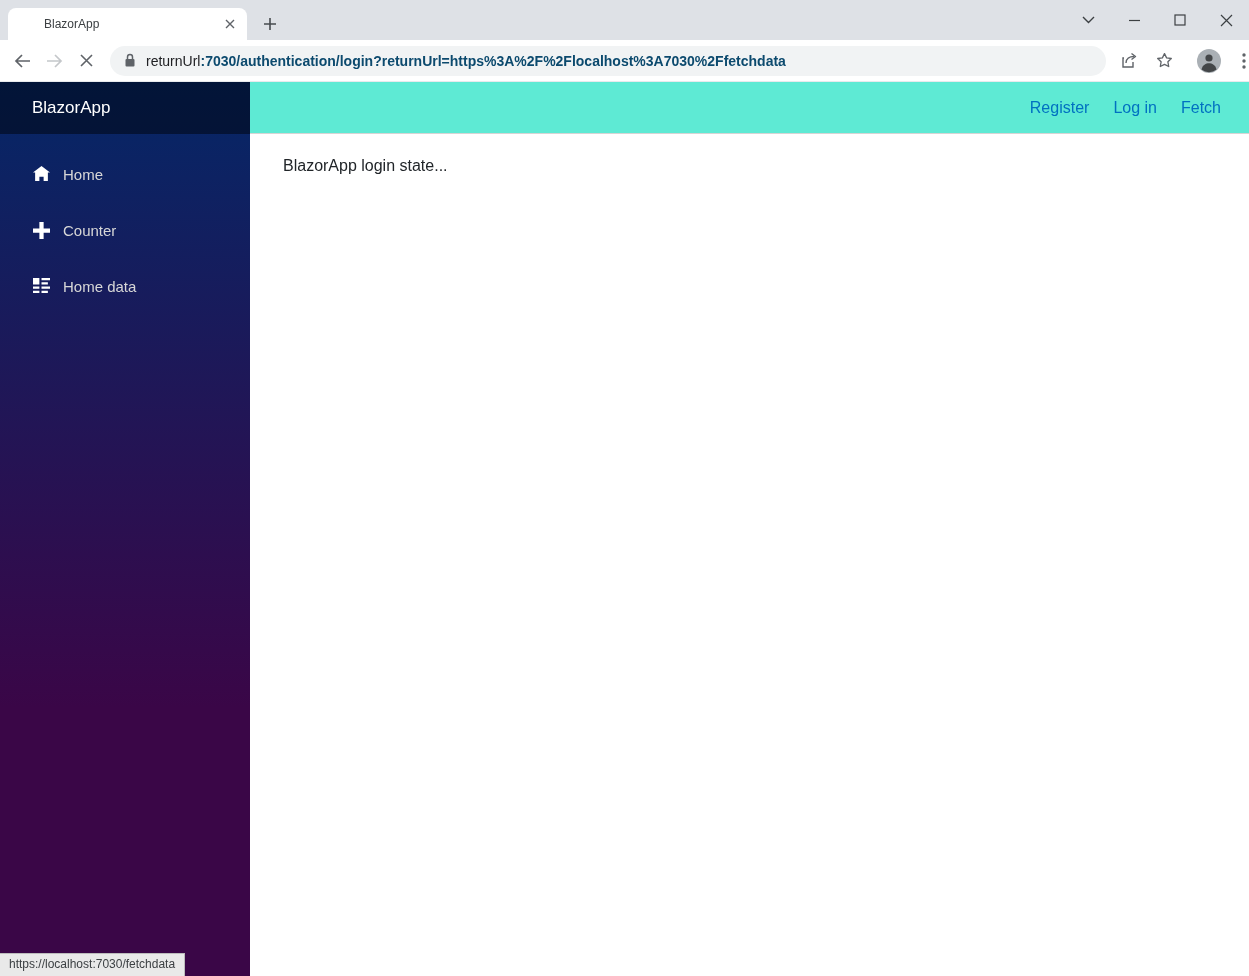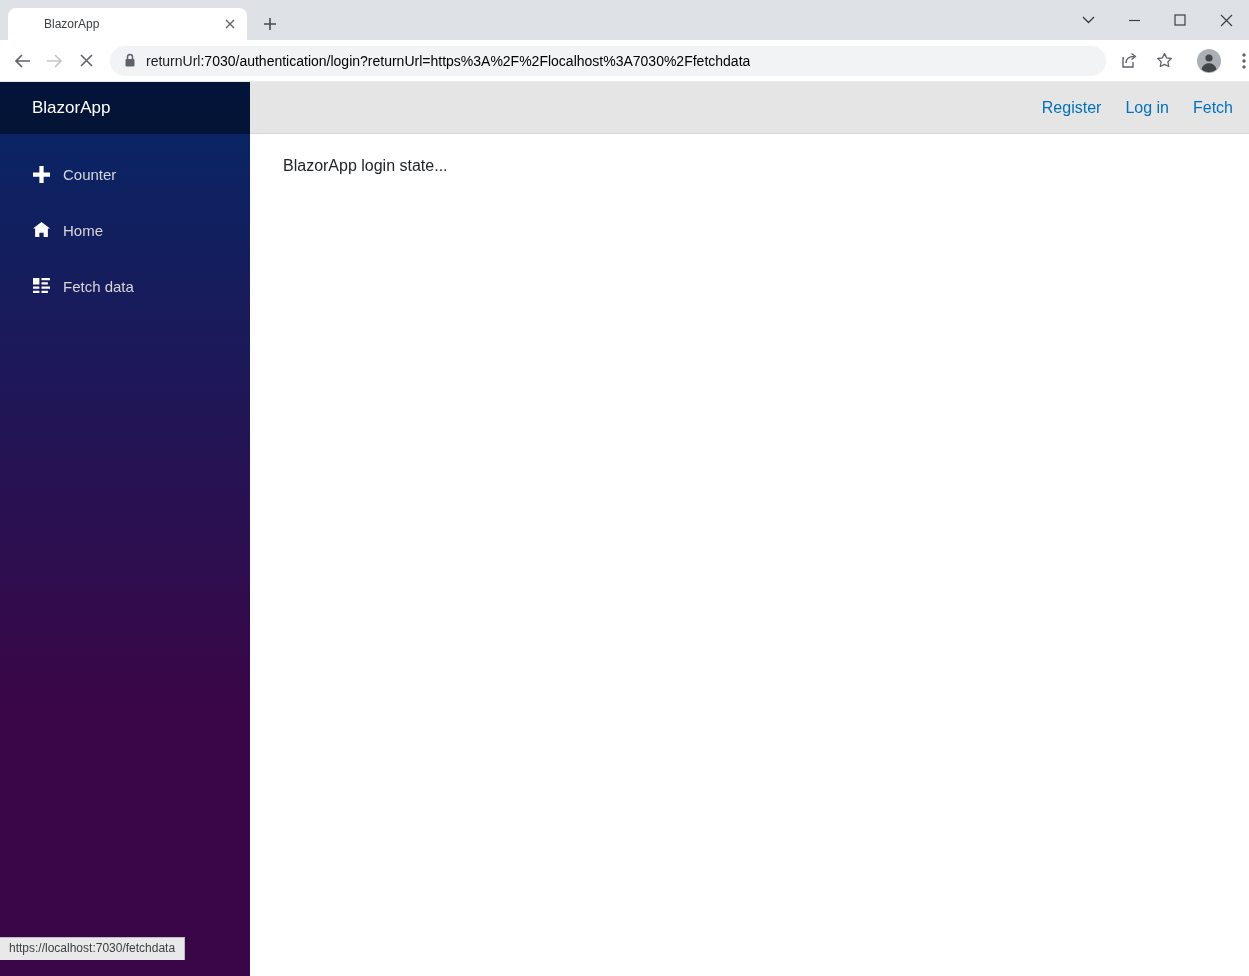--- a/index.html
+++ b/index.html
@@ -15,42 +15,42 @@
   .newtab { position:absolute; left:256px; top:10px; width:28px; height:28px; display:flex; align-items:center; justify-content:center; border-radius:50%; cursor:pointer; }
   .win-controls { position:absolute; right:0; top:0; height:40px; display:flex; }
   .win-btn { width:46px; height:40px; display:flex; align-items:center; justify-content:center; cursor:pointer; }
 
   .toolbar { height:42px; background:#fff; border-bottom:1px solid #e8eaed; display:flex; align-items:center; padding-left:6px; }
   .tool-btn { width:32px; height:32px; display:flex; align-items:center; justify-content:center; border-radius:50%; cursor:pointer; flex:0 0 auto; }
   .omnibox { margin-left:8px; width:996px; height:30px; background:#f1f3f4; border-radius:15px;
              display:flex; align-items:center; padding:0 14px; cursor:text; flex:0 0 auto; }
   .url { font-size:14px; margin-left:10px; white-space:nowrap; overflow:hidden; }
   .url .host { color:#202124; }
-  .url .rest { color:#000000; }
+  .url .rest { color:#0c4a6e;font-weight:bold; }
   .right-icons { display:flex; align-items:center; margin-left:6px; }
   .right-icons .tool-btn { margin-left:2px; }
   .avatar-wrap { width:34px; height:34px; margin-left:12px; display:flex; align-items:center; justify-content:center; cursor:pointer; }
 
   
   .app { display:flex; height:894px; }
   .sidebar { width:250px; flex:0 0 250px; background-image:linear-gradient(180deg, #052767 0%, #3a0647 70%); }
   .brand-row { height:52px; background:rgba(0,0,0,0.45); display:flex; align-items:center; padding-left:32px; }
   .brand { color:#ffffff; font-size:17px; cursor:pointer; }
   .nav { padding-top:16px; display:flex; flex-direction:column; }
   .nav-item { height:48px; margin-bottom:8px; display:flex; align-items:center; padding-left:32px;
               color:#d7d7d7; font-size:15px; cursor:pointer; }
   .nav-item .nicon { width:18px; height:18px; margin-right:13px; display:flex; align-items:center; justify-content:center; }
 
   .main { flex:1; display:flex; flex-direction:column; background:#fff; }
-  .top-row { height:52px; background:#e5e5e5; border-bottom:1px solid #d6d5d5;
-             display:flex; align-items:center; justify-content:flex-end; padding-right:16px;text-align:center; }
+  .top-row { height:52px; background:#5eead4; border-bottom:1px solid #d6d5d5;
+             display:flex; align-items:center; justify-content:flex-end; padding-right:28px;text-align:center; }
   .top-row a { margin-left:24px; font-size:16px; text-decoration:none; cursor:pointer; }
   .content { padding:23px 33px; font-size:16px; color:#212529; }
 
-  .status-bubble { position:absolute; left:0; bottom:16px; height:23px; line-height:21px;
+  .status-bubble { position:absolute; left:0; bottom:0; height:23px; line-height:21px;
                    background:#e9e9e9; border:1px solid #bcbcbc; border-left:none; border-bottom:none;
                    padding:0 9px; font-size:12px; color:#3c4043; white-space:nowrap; }
 
   svg { display:block; }
 </style>
 </head>
 <body>
 
 <div class="titlebar">
   <div class="tab">
@@ -147,40 +147,40 @@
 
 <div class="app">
   <aside class="sidebar">
     <div class="brand-row">
       <span class="brand">BlazorApp</span>
     </div>
     <nav class="nav">
       <div class="nav-item">
         <span class="nicon">
           <svg width="17" height="17" viewBox="0 0 8 8">
+              <path d="M4 0 L0 3 H1 V7 H3 V5 H5 V7 H7 V3 H8 L4 0 Z" fill="#ffffff"></path>
+            </svg>
+        </span>
+        <span>Home</span>
+      </div>
+      <div class="nav-item">
+        <span class="nicon">
+          <svg width="17" height="17" viewBox="0 0 8 8">
               <path d="M3 0 V3 H0 V5 H3 V8 H5 V5 H8 V3 H5 V0 Z" fill="#ffffff"></path>
             </svg>
         </span>
         <span>Counter</span>
       </div>
       <div class="nav-item">
         <span class="nicon">
           <svg width="17" height="17" viewBox="0 0 8 8">
-              <path d="M4 0 L0 3 H1 V7 H3 V5 H5 V7 H7 V3 H8 L4 0 Z" fill="#ffffff"></path>
-            </svg>
-        </span>
-        <span>Home</span>
-      </div>
-      <div class="nav-item">
-        <span class="nicon">
-          <svg width="17" height="17" viewBox="0 0 8 8">
             <path d="M0 0 V3 H3 V0 Z M4 0 V1 H8 V0 Z M4 2 V3 H7 V2 Z M0 4 V5 H3 V4 Z M4 4 V5 H8 V4 Z M0 6 V7 H3 V6 Z M4 6 V7 H7 V6 Z" fill="#ffffff"></path>
           </svg>
         </span>
-        <span>Fetch data</span>
+        <span>Home data</span>
       </div>
     </nav>
   </aside>
 
   <main class="main">
     <div class="top-row">
       <a style="color:#0071c1">Register</a>
       <a style="color:#0071c1">Log in</a>
       <a style="color:#0071c1">Fetch</a>
     </div>

